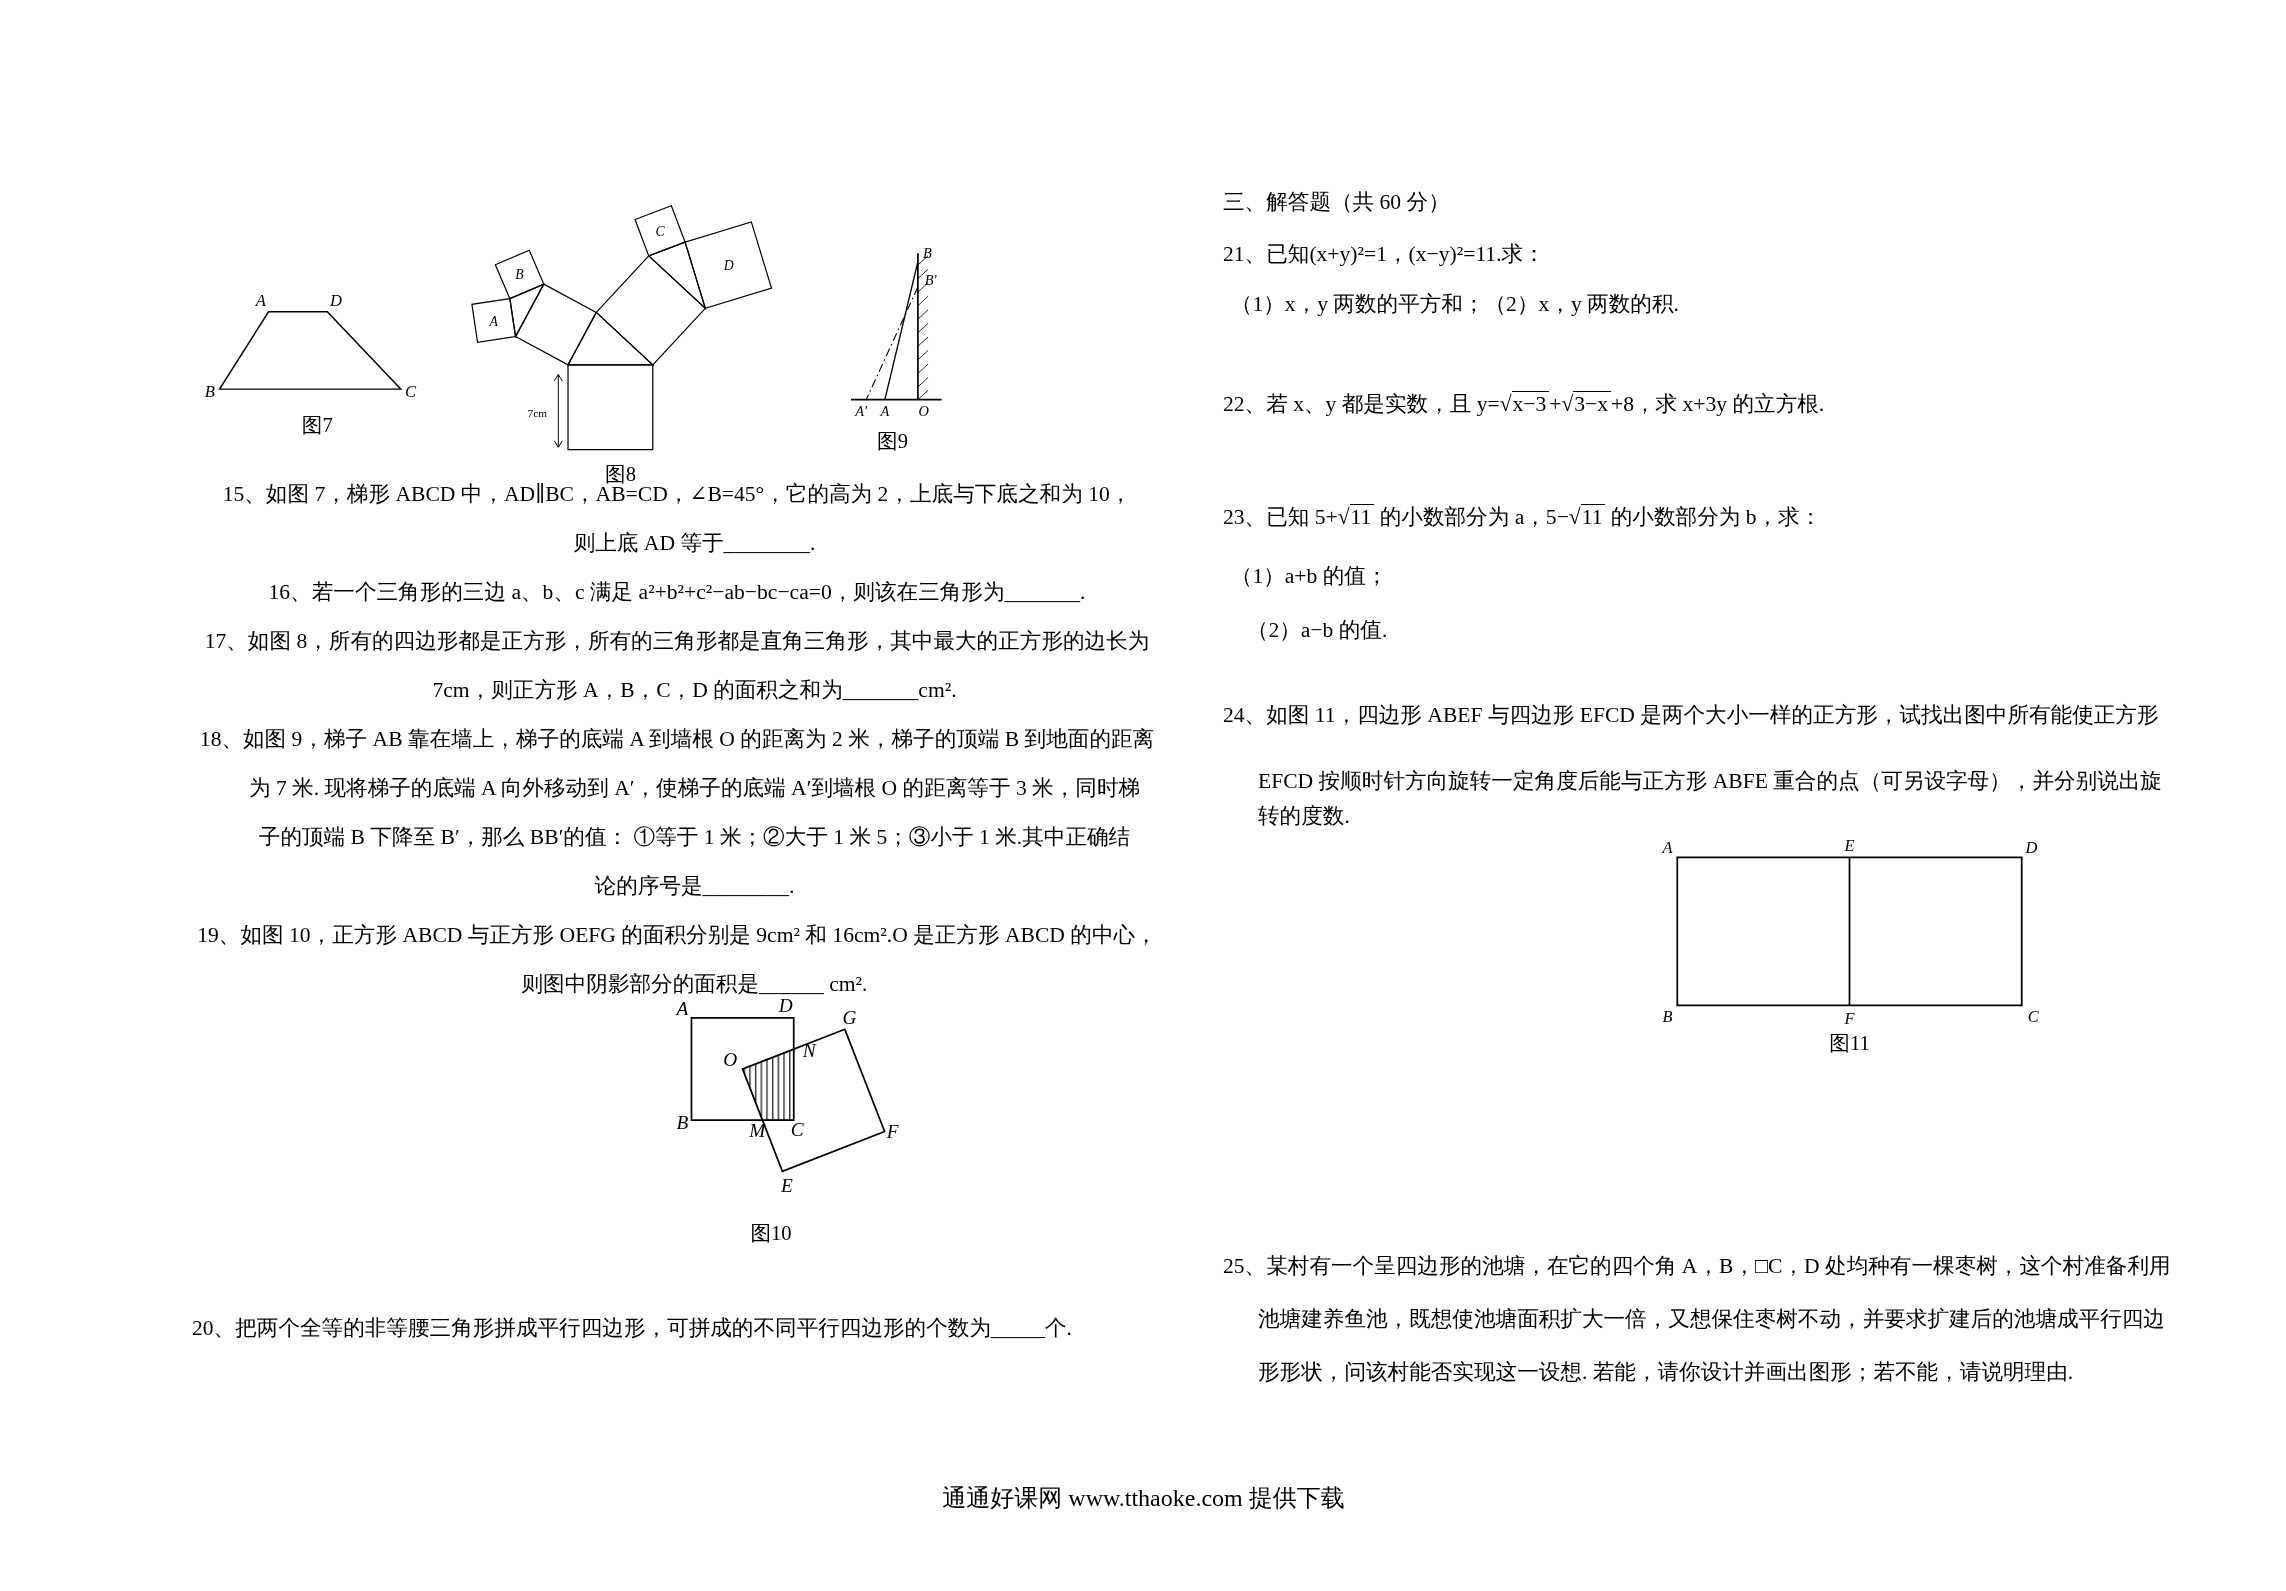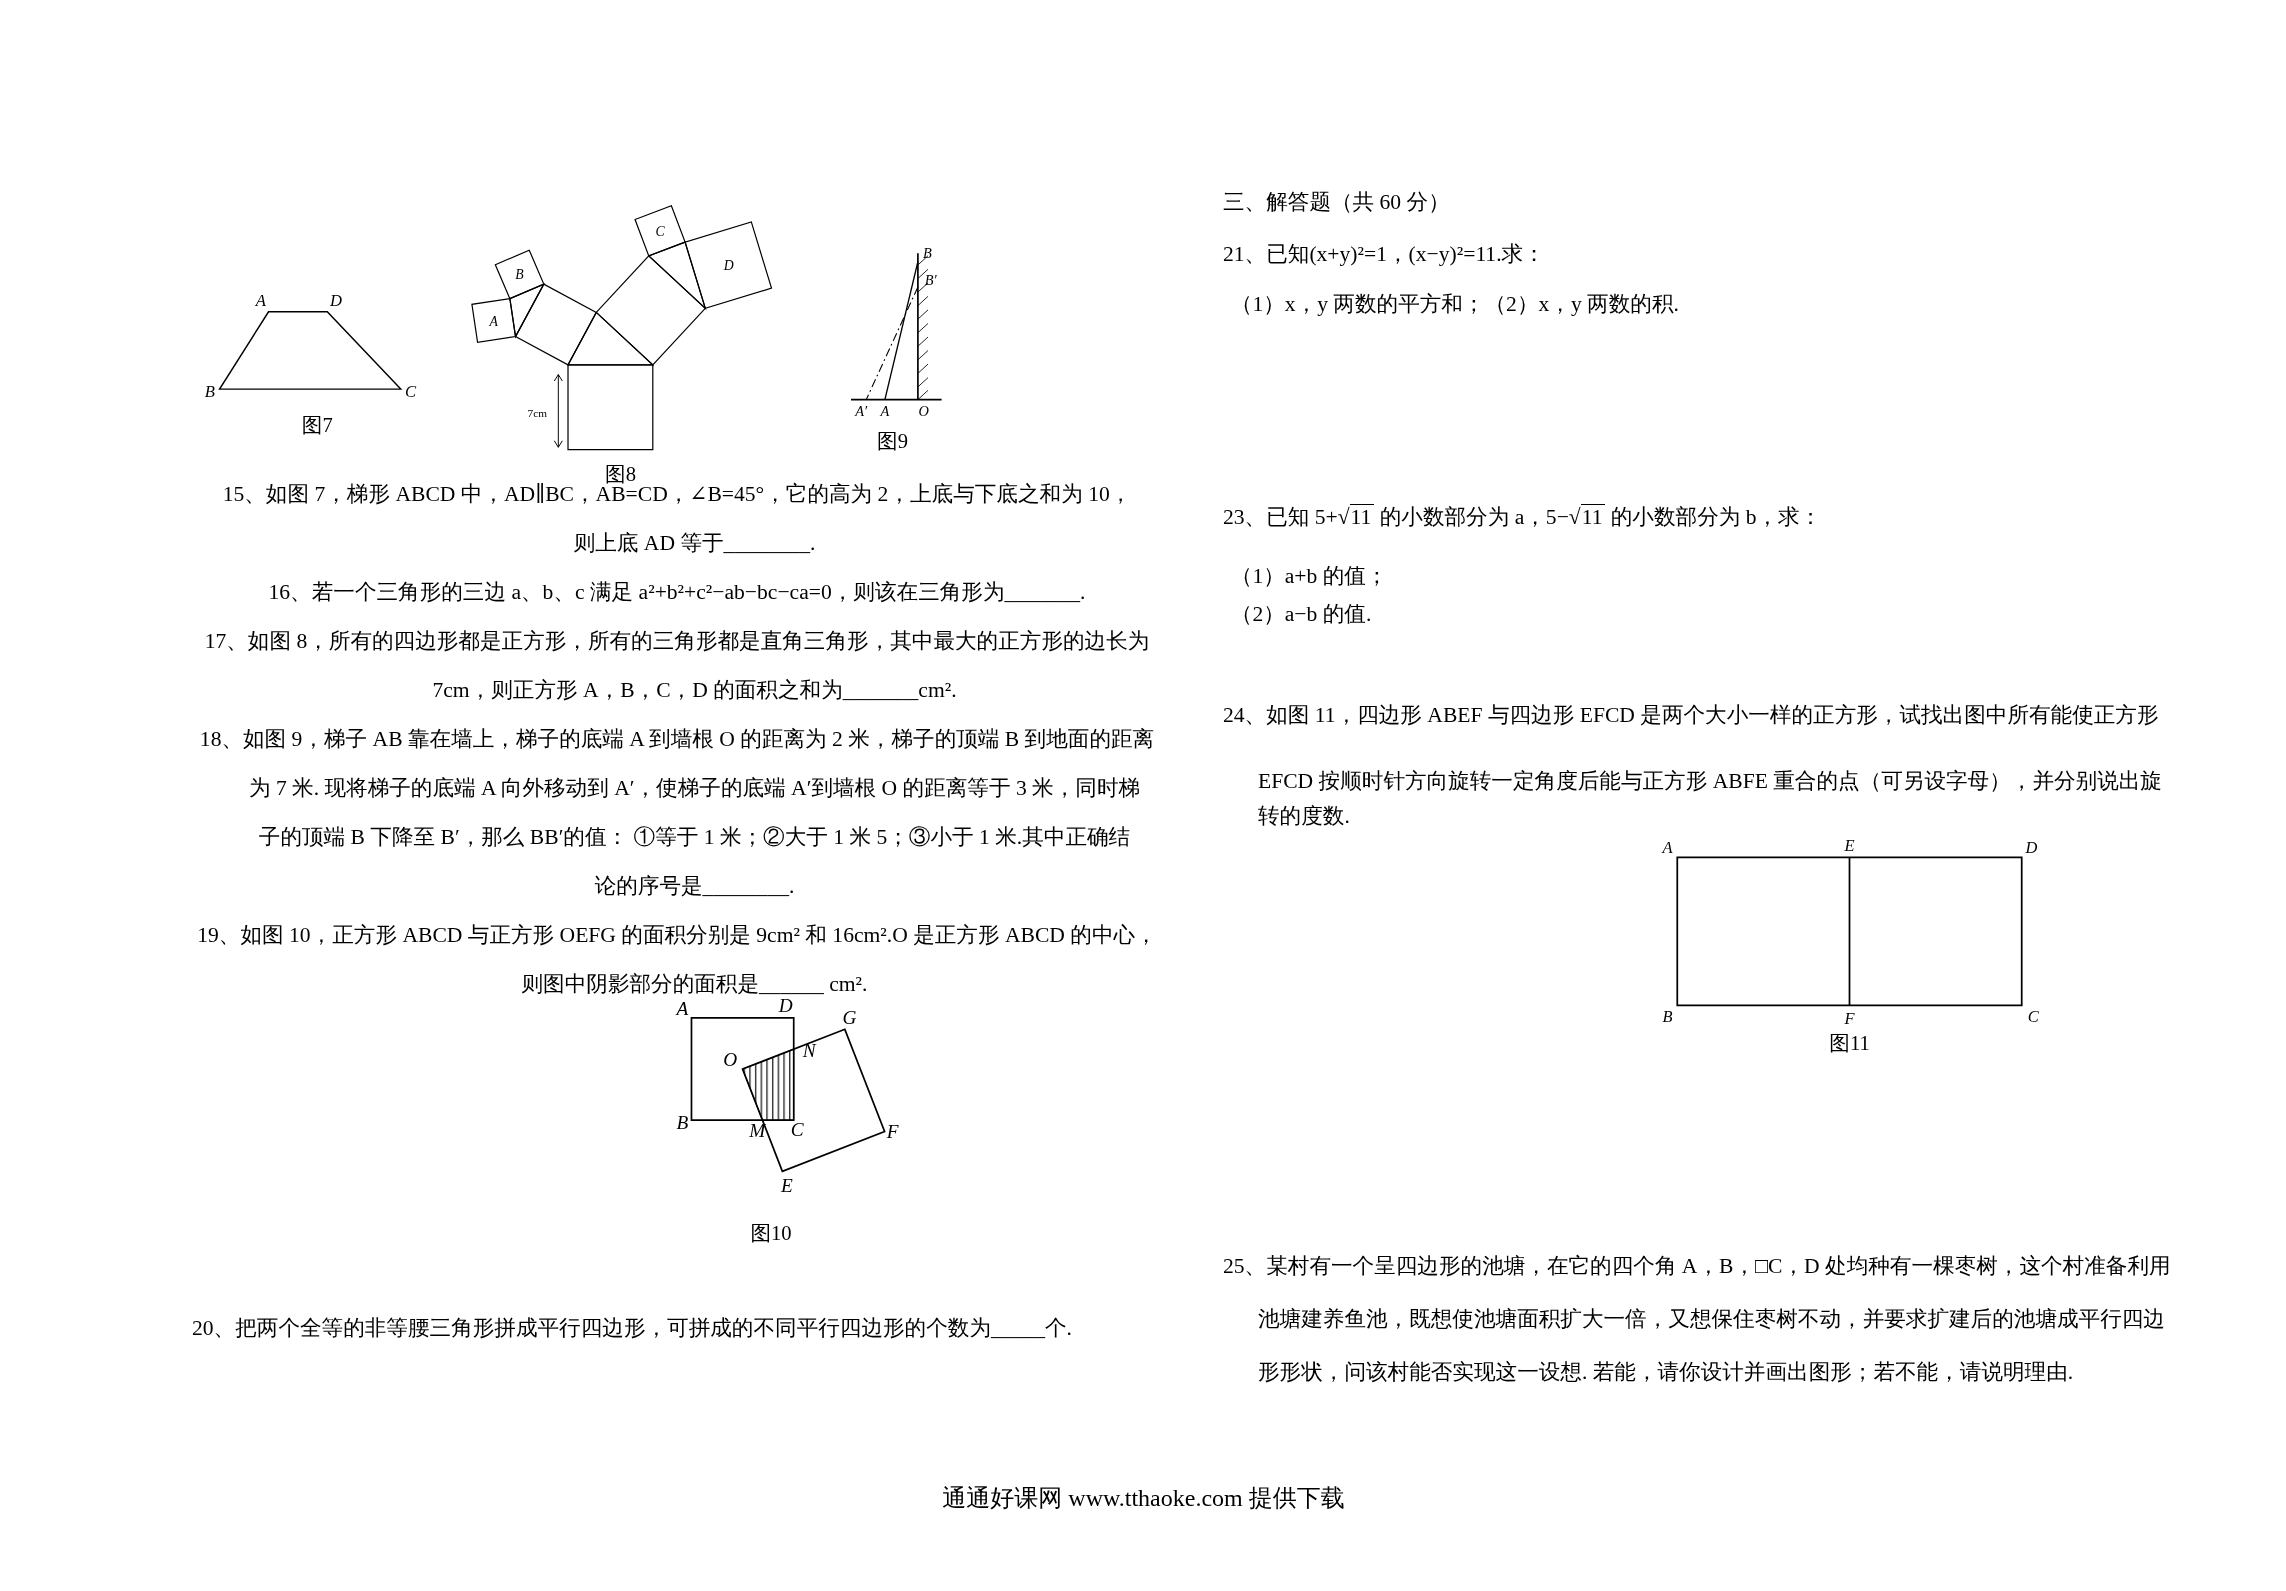--- a/index.html
+++ b/index.html
@@ -139,24 +139,25 @@
 
 </div>
 
 <div class="abs" style="left:1223px;top:0;width:990px;height:1592px;">
 
   <div class="aline" style="top:188px;text-align:center;">三、解答题（共 60 分）</div>
 
   <div class="aline" style="top:240px;">21、已知(x+y)²=1，(x−y)²=11.求：</div>
   <div class="aline ind2" style="top:290px;">（1）x，y 两数的平方和；（2）x，y 两数的积.</div>
 
+  <div class="aline" style="top:390px;"><span>22、若 x、y 都是实数，且 y=</span><span class="rad">√</span><span class="vinc">x−3</span><span>+</span><span class="rad">√</span><span class="vinc">3−x</span><span>+8，求 x+3y 的立方根.</span></div>
 
   <div class="aline" style="top:503px;"><span>23、已知 5+</span><span class="rad">√</span><span class="vinc">11</span><span> 的小数部分为 a，5−</span><span class="rad">√</span><span class="vinc">11</span><span> 的小数部分为 b，求：</span></div>
   <div class="aline ind2" style="top:562px;">（1）a+b 的值；</div>
-  <div class="aline ind2" style="top:600px;">（2）a−b 的值.</div>
+  <div class="aline ind2" style="top:616px;margin-left:16px;">（2）a−b 的值.</div>
 
   <div class="aline" style="top:701px;">24、如图 11，四边形 ABEF 与四边形 EFCD 是两个大小一样的正方形，试找出图中所有能使正方形</div>
   <div class="aline ind" style="top:752px;margin-top:15px;">EFCD 按顺时针方向旋转一定角度后能与正方形 ABFE 重合的点（可另设字母），并分别说出旋</div>
   <div class="aline ind" style="top:802px;">转的度数.</div>
 
   <figure class="abs" style="left:433px;top:833px;width:387px;">
     <svg width="387" height="194" viewBox="0 0 400 200">
       <polygon points="22,25 378,25 378,178 22,178" fill="none" stroke="#000" stroke-width="1.8"></polygon>
       <line x1="200" y1="25" x2="200" y2="178" stroke="#000" stroke-width="1.8"></line>
       <text x="12" y="20" text-anchor="middle">A</text>

